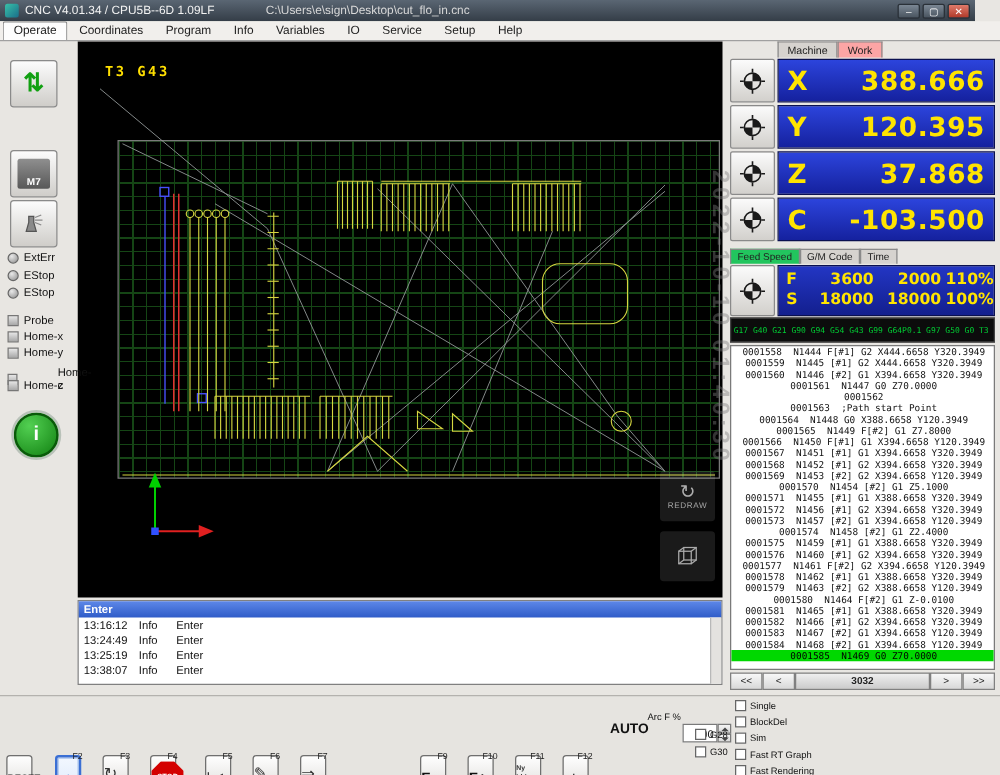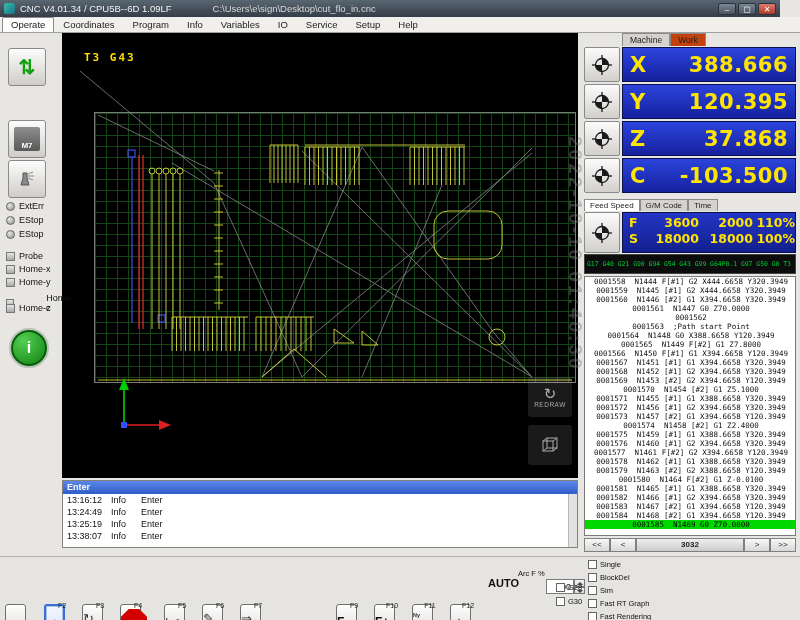--- a/index.html
+++ b/index.html
@@ -35,30 +35,30 @@
 .pathsvg{position:absolute;left:0;top:0;z-index:2;}
 .overlay-text{position:absolute;left:22px;top:18px;color:#ffdf00;font-size:11px;font-weight:bold;letter-spacing:2px;font-family:"DejaVu Sans Mono",monospace;z-index:4;}
 .ghost{position:absolute;width:44px;height:40px;background:rgba(255,255,255,.10);border-radius:3px;display:flex;flex-direction:column;align-items:center;justify-content:center;color:#c8c8c8;z-index:4;}
 #ghost-redraw{left:466px;top:344px;}
 #ghost-view{left:466px;top:392px;}
 .ghost .glyph{font-size:15px;line-height:15px;opacity:.85;}
 .ghost .lbl{font-size:6.5px;opacity:.8;letter-spacing:.5px;}
 
 .work-tabs{position:absolute;left:622px;top:33px;display:flex;z-index:4;}
 .wtab{font-size:8.5px;padding:1px 7px;border:1px solid #8a8a8a;border-bottom:none;background:#d6d3cf;color:#222;}
-.wtab.active{background:#c2410c;}
+.wtab.active{background:#fca5a5;}
 #dro-rows{position:absolute;left:584px;top:47px;display:flex;flex-direction:column;gap:2px;z-index:4;}
 .dro-row{display:flex;gap:2px;}
 .xbtn{width:36px;height:35px;background:linear-gradient(#fbfbfb,#d2d0cc);border:1px solid #8a8a8a;border-radius:2px;display:flex;align-items:center;justify-content:center;}
 .dro-box{width:174px;height:35px;background:linear-gradient(#2c44dc,#15219e);border:1px solid #0a1050;display:flex;align-items:center;padding:0 7px;}
 .dro-letter{font-size:21px;font-weight:bold;color:#ffe400;font-family:"DejaVu Sans",sans-serif;}
 .dro-val{margin-left:auto;font-size:21px;font-weight:bold;color:#ffe400;font-family:"DejaVu Sans",sans-serif;letter-spacing:.5px;}
 .feed-tabs{position:absolute;left:584px;top:199px;display:flex;z-index:4;}
 .ftab{font-size:8px;padding:1px 5px;border:1px solid #8a8a8a;border-bottom:none;background:#d6d3cf;color:#222;}
-.ftab.active{background:#ffffff;}
+.ftab.active{background:#22c55e;}
 .feed-row{position:absolute;left:584px;top:212px;display:flex;gap:2px;z-index:4;}
 .feed-row .xbtn{height:41px;}
 .feed-box{width:174px;height:41px;background:linear-gradient(#2336c4,#131f8e);border:1px solid #0a1050;padding:2px 6px;}
 .feed-grid{display:grid;grid-template-columns:16px 54px 54px 42px;row-gap:1px;color:#ffe400;font-weight:bold;font-size:12.5px;font-family:"DejaVu Sans",sans-serif;}
 .feed-grid span{text-align:right;}
 .feed-grid .feed-label-cell{text-align:left;}
 .modal-line{position:absolute;left:584px;top:254px;width:212px;height:20px;background:#0c0c0c;border:1px solid #444;color:#00cc33;font-family:"DejaVu Sans Mono",monospace;font-size:6.4px;line-height:18px;padding:0 2px;white-space:nowrap;overflow:hidden;z-index:4;}
 .gcode-list{position:absolute;left:584px;top:276px;width:212px;height:260px;background:#fff;border:1px solid #7a7a7a;overflow:hidden;font-family:"DejaVu Sans Mono",monospace;font-size:7.5px;line-height:9px;white-space:pre;color:#111;z-index:4;}
 .gline{height:9px;padding-left:2px;overflow:hidden;text-align:center;}
 .gline.hl{background:#00d800;color:#000;}

